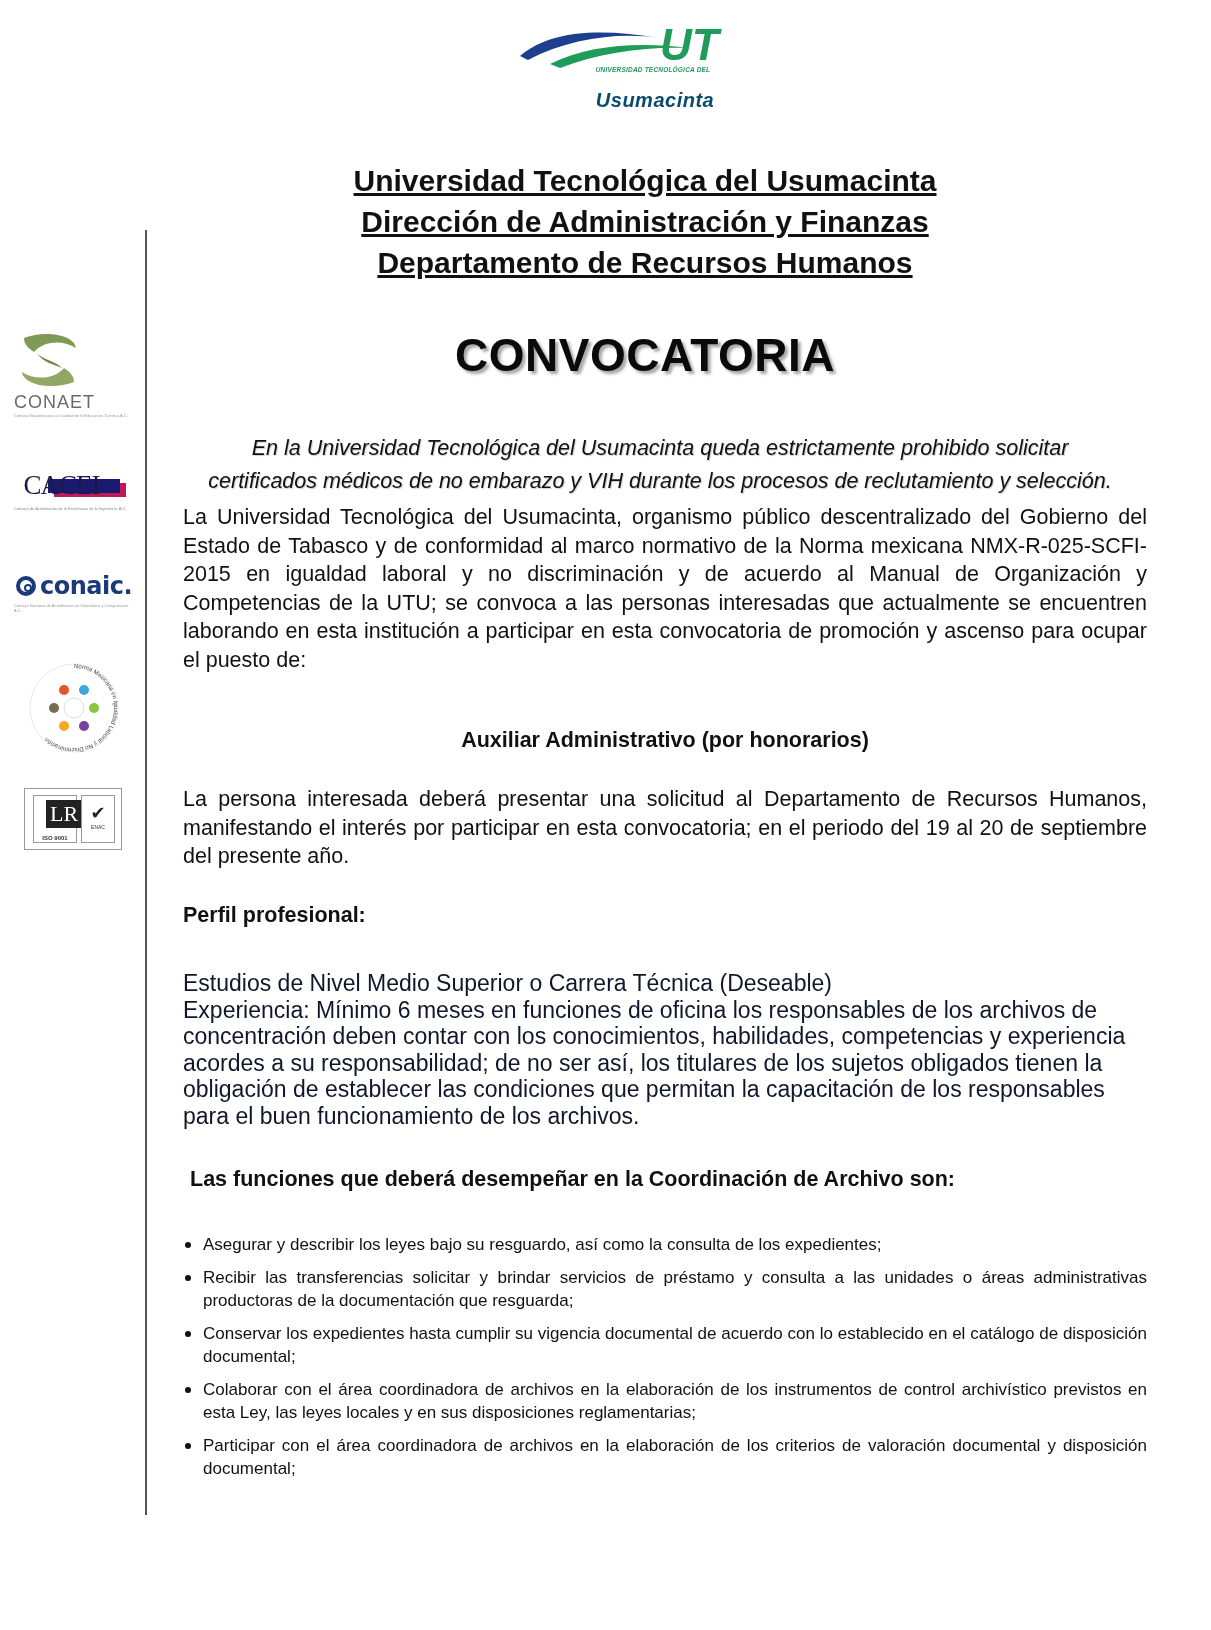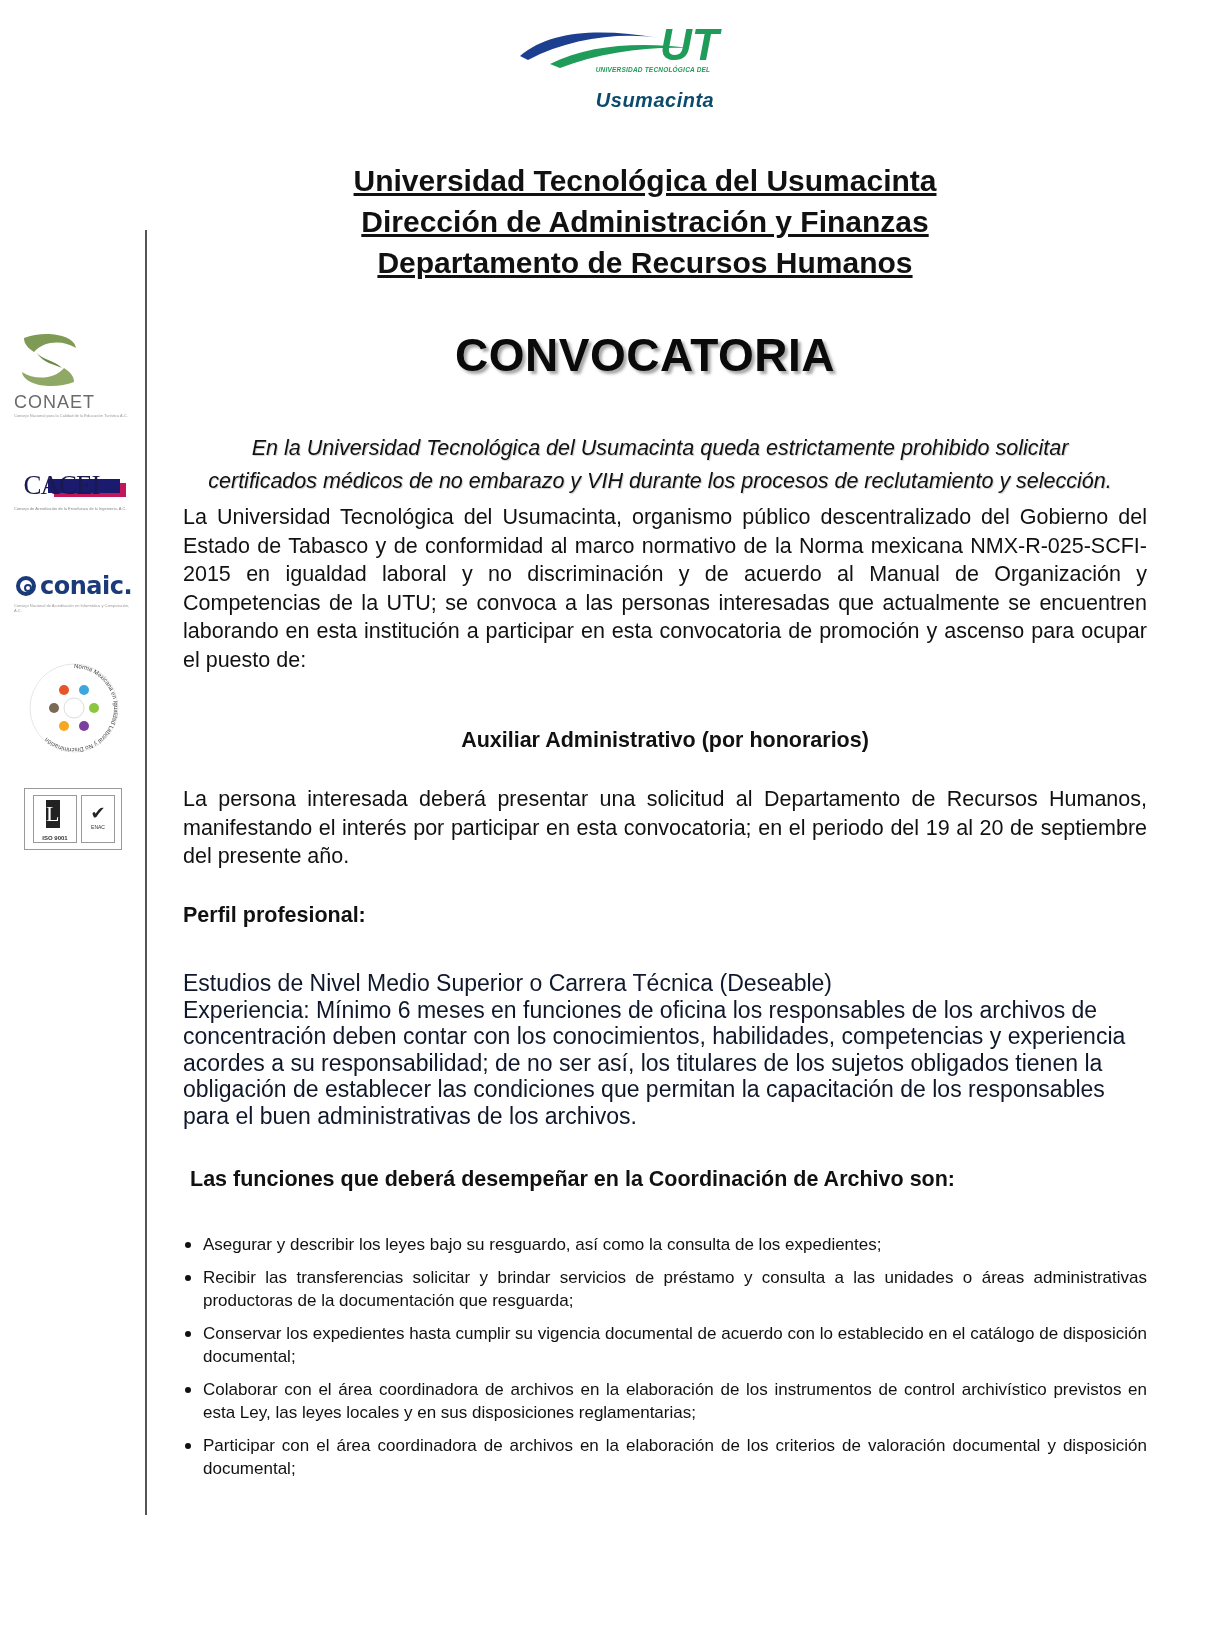--- a/index.html
+++ b/index.html
@@ -79,21 +79,21 @@
     .conaic .sub { font-size: 4px; color: #999; line-height: 5px; margin-top: 3px; }
 
     .igualdad { top: 660px; left: 26px; width: 96px; height: 96px; }
 
     .iso { top: 788px; left: 24px; width: 98px; height: 62px; border: 1px solid #999; box-sizing: border-box; }
     .iso .lr {
       position: absolute; left: 8px; top: 6px; width: 44px; height: 48px; border: 1px solid #999;
       box-sizing: border-box;
     }
     .iso .lr .lrbox {
-      position: absolute; left: 12px; top: 4px; width: 14px; height: 28px; background: #222;
+      position: absolute; left: 12px; top: 4px; width: 36px; height: 28px; background: #222;
       color: #fff; font-family: "Liberation Serif", serif; font-size: 22px; line-height: 28px; text-align: center;
     }
     .iso .lr .isot {
       position: absolute; left: 0; bottom: 1px; width: 100%; font-size: 6px; font-weight: bold;
       text-align: center; color: #333;
     }
     .iso .enac {
       position: absolute; left: 56px; top: 6px; width: 34px; height: 48px; border: 1px solid #999;
       box-sizing: border-box; text-align: center;
     }
@@ -240,21 +240,21 @@
 
 <div class="abs para p2">La persona interesada deberá presentar una solicitud al Departamento de Recursos Humanos, manifestando el interés por participar en esta convocatoria; en el periodo del 19 al 20 de septiembre del presente año.</div>
 
 <div class="abs perfil-h">Perfil profesional:</div>
 <div class="abs perfil">
   <div>Estudios de Nivel Medio Superior o Carrera Técnica (Deseable)</div>
   <div>Experiencia: Mínimo 6 meses en funciones de oficina los responsables de los archivos de</div>
   <div>concentración deben contar con los conocimientos, habilidades, competencias y experiencia</div>
   <div>acordes a su responsabilidad; de no ser así, los titulares de los sujetos obligados tienen la</div>
   <div>obligación de establecer las condiciones que permitan la capacitación de los responsables</div>
-  <div>para el buen administrativas de los archivos.</div>
+  <div>para el buen funcionamiento de los archivos.</div>
 </div>
 
 <div class="abs func-h">Las funciones que deberá desempeñar en la Coordinación de Archivo son:</div>
 <ul class="abs bullets">
   <li><span class="dot"></span><span>Asegurar y describir los leyes bajo su resguardo, así como la consulta de los expedientes;</span></li>
   <li><span class="dot"></span><span>Recibir las transferencias solicitar y brindar servicios de préstamo y consulta a las unidades o áreas administrativas productoras de la documentación que resguarda;</span></li>
   <li><span class="dot"></span><span>Conservar los expedientes hasta cumplir su vigencia documental de acuerdo con lo establecido en el catálogo de disposición documental;</span></li>
   <li><span class="dot"></span><span>Colaborar con el área coordinadora de archivos en la elaboración de los instrumentos de control archivístico previstos en esta Ley, las leyes locales y en sus disposiciones reglamentarias;</span></li>
   <li><span class="dot"></span><span>Participar con el área coordinadora de archivos en la elaboración de los criterios de valoración documental y disposición documental;</span></li>
 </ul>

